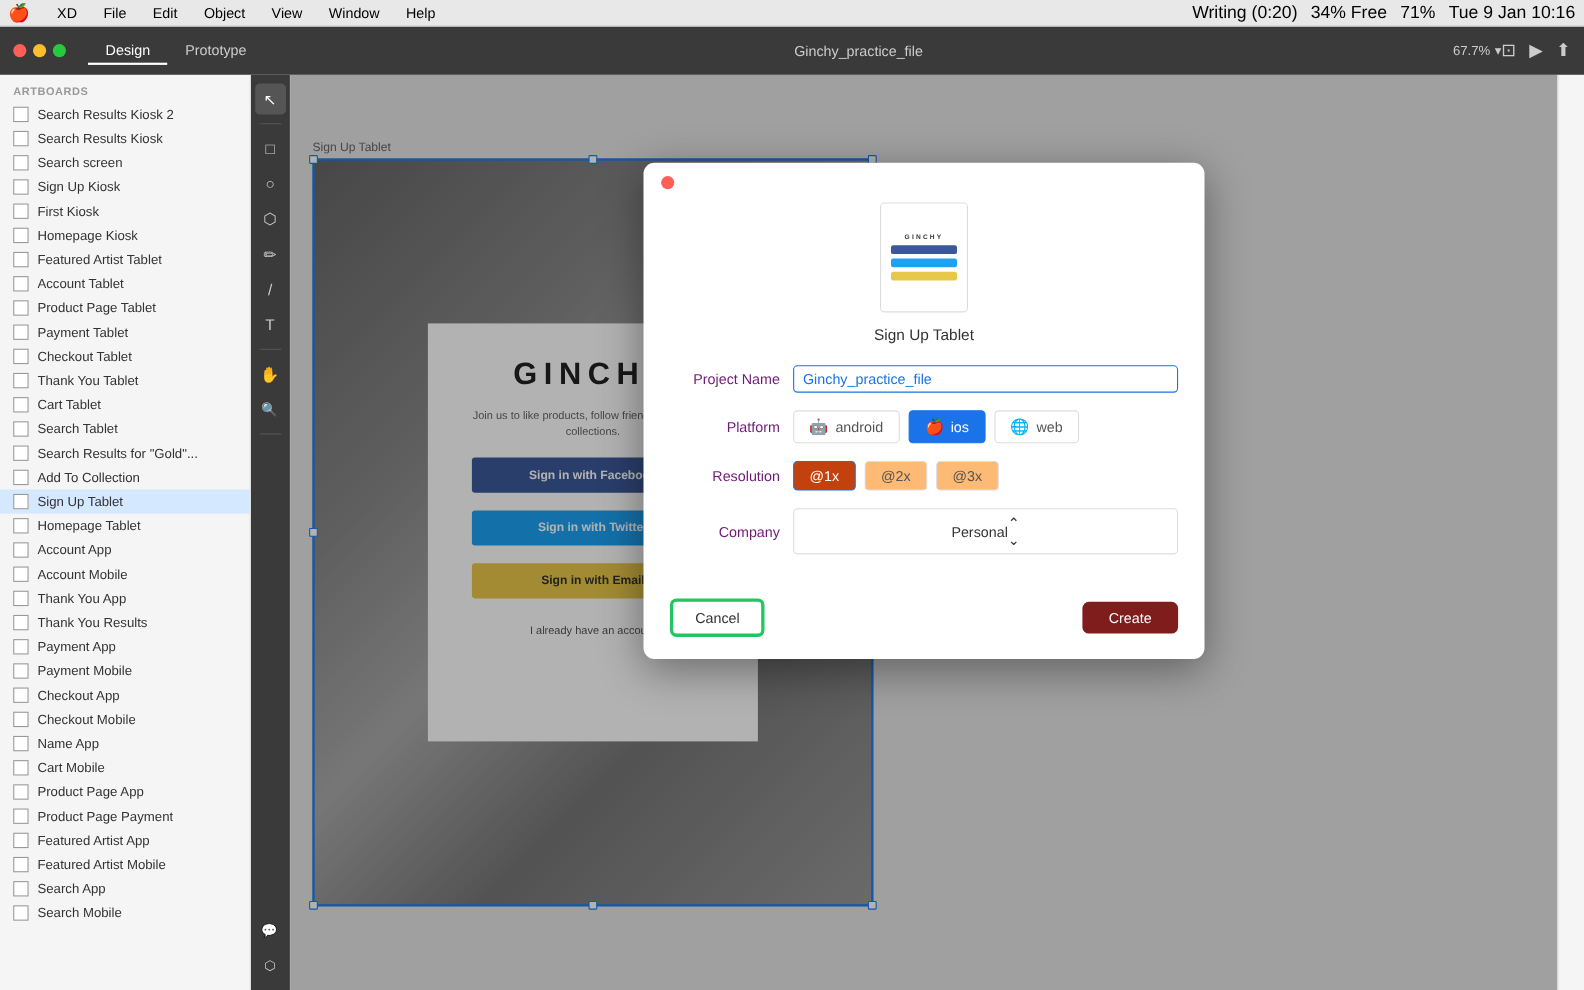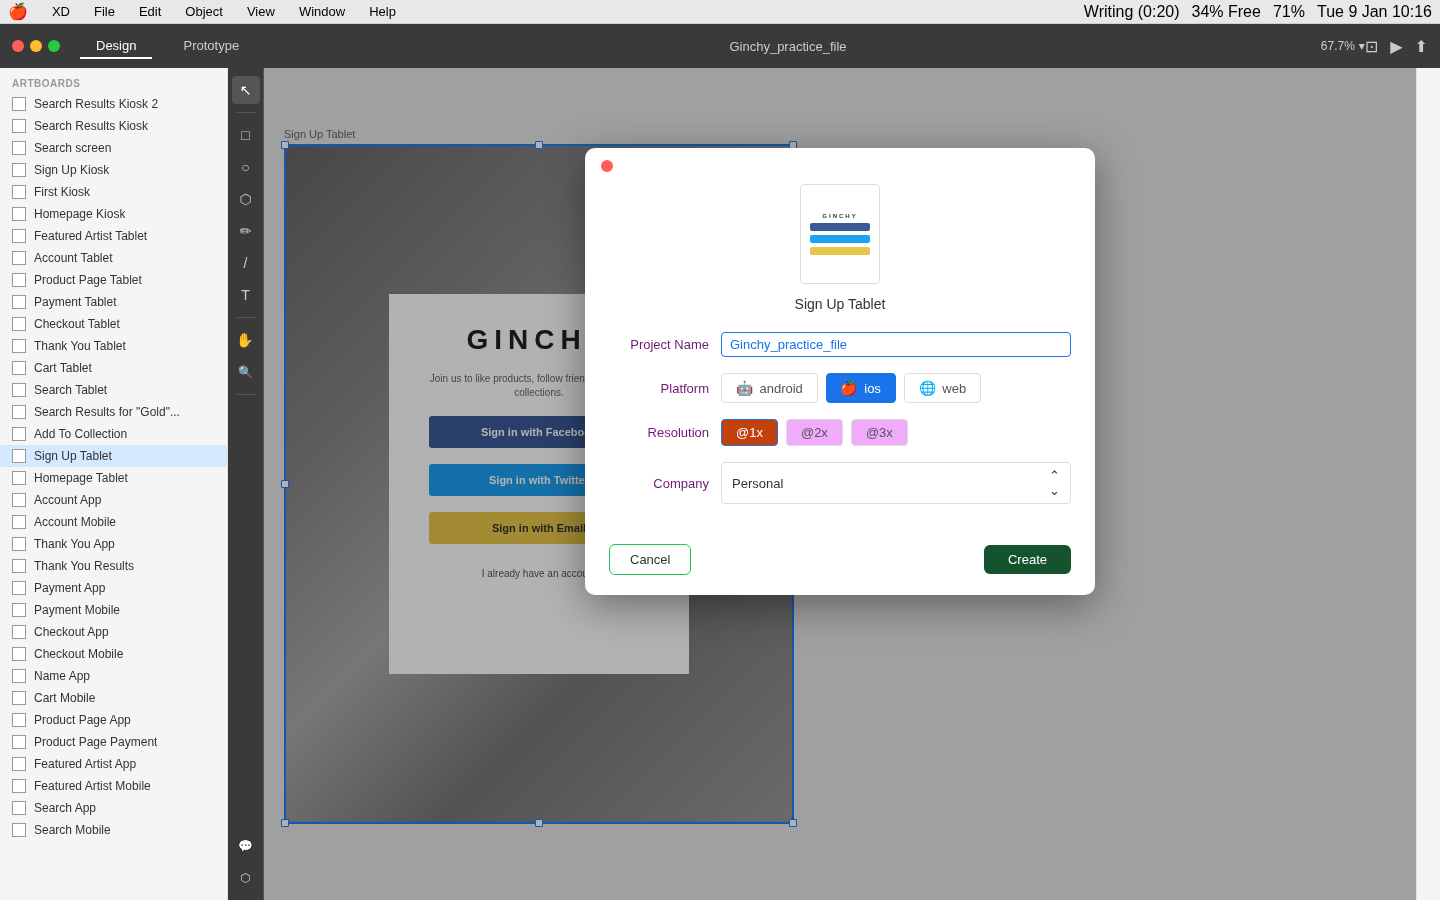--- a/index.html
+++ b/index.html
@@ -24,21 +24,21 @@
     
     .toolbar {
       height: 44px; background: #3a3a3a; display: flex; align-items: center;
       padding: 0 12px; gap: 12px;
     }
     .toolbar-traffic-lights { display: flex; gap: 6px; }
     .traffic-light { width: 12px; height: 12px; border-radius: 50%; }
     .tl-red { background: #ff5f56; }
     .tl-yellow { background: #ffbd2e; }
     .tl-green { background: #27c93f; }
-    .toolbar-tabs { display: flex; gap: 15px; margin-left: 8px; }
+    .toolbar-tabs { display: flex; gap: 0; margin-left: 8px; }
     .toolbar-tab {
       padding: 4px 16px; font-size: 13px; color: #ccc; cursor: pointer;
       border-bottom: 2px solid transparent;
     }
     .toolbar-tab.active { color: white; border-bottom: 2px solid white; }
     .toolbar-title {
       flex: 1; text-align: center; color: #ccc; font-size: 13px;
     }
     .toolbar-right { display: flex; align-items: center; gap: 0; margin-left: auto; }
     .zoom-control { color: #ccc; font-size: 12px; display: flex; align-items: center; gap: 4px; }
@@ -166,41 +166,41 @@
       display: flex; align-items: center; gap: 6px; padding: 6px 14px;
       border-radius: 4px; font-size: 13px; cursor: pointer; border: 1px solid #ddd;
       background: white; color: #555;
     }
     .platform-btn.active { background: #1a73e8; color: white; border-color: #1a73e8; }
     .platform-icon { font-size: 14px; }
 
     .resolution-row { display: flex; align-items: center; gap: 8px; flex: 1; }
     .resolution-btn {
       padding: 5px 14px; border-radius: 4px; font-size: 13px; cursor: pointer;
-      border: 1px solid #ddd; background: #f0abfc; color: #555;
+      border: 1px solid #ddd; background: #fdba74; color: #555;
     }
     .resolution-btn.active { background: #c2410c; color: white; border-color: #1a73e8; }
 
     .company-field {
-      flex: 1; display: flex; align-items: center; justify-content: space-between;
+      flex: 1; display: flex; align-items: center; justify-content: center;
       border: 1px solid #ddd; border-radius: 4px; padding: 5px 10px;
       font-size: 13px; color: #333; cursor: pointer;
     }
 
     .modal-footer {
       display: flex; justify-content: space-between; padding: 0 24px 20px 24px;
       align-items: center;
     }
     .cancel-btn {
-      padding: 7px 20px; border-radius: 6px; border: 1px solid #22c55e;
+      padding: 7px 20px; border-radius: 6px; border: 3px solid #22c55e;
       background: white; font-size: 13px; cursor: pointer; color: #333;
     }
     .create-btn {
       padding: 7px 24px; border-radius: 6px; border: none;
-      background: #14532d; font-size: 13px; cursor: pointer; color: white;
+      background: #7f1d1d; font-size: 13px; cursor: pointer; color: white;
       font-weight: 500;
     }
 
     
     .resize-handle-top {
       position: absolute; width: 8px; height: 8px; background: white;
       border: 1px solid #1a7ef7; border-radius: 1px;
     }
 
     

